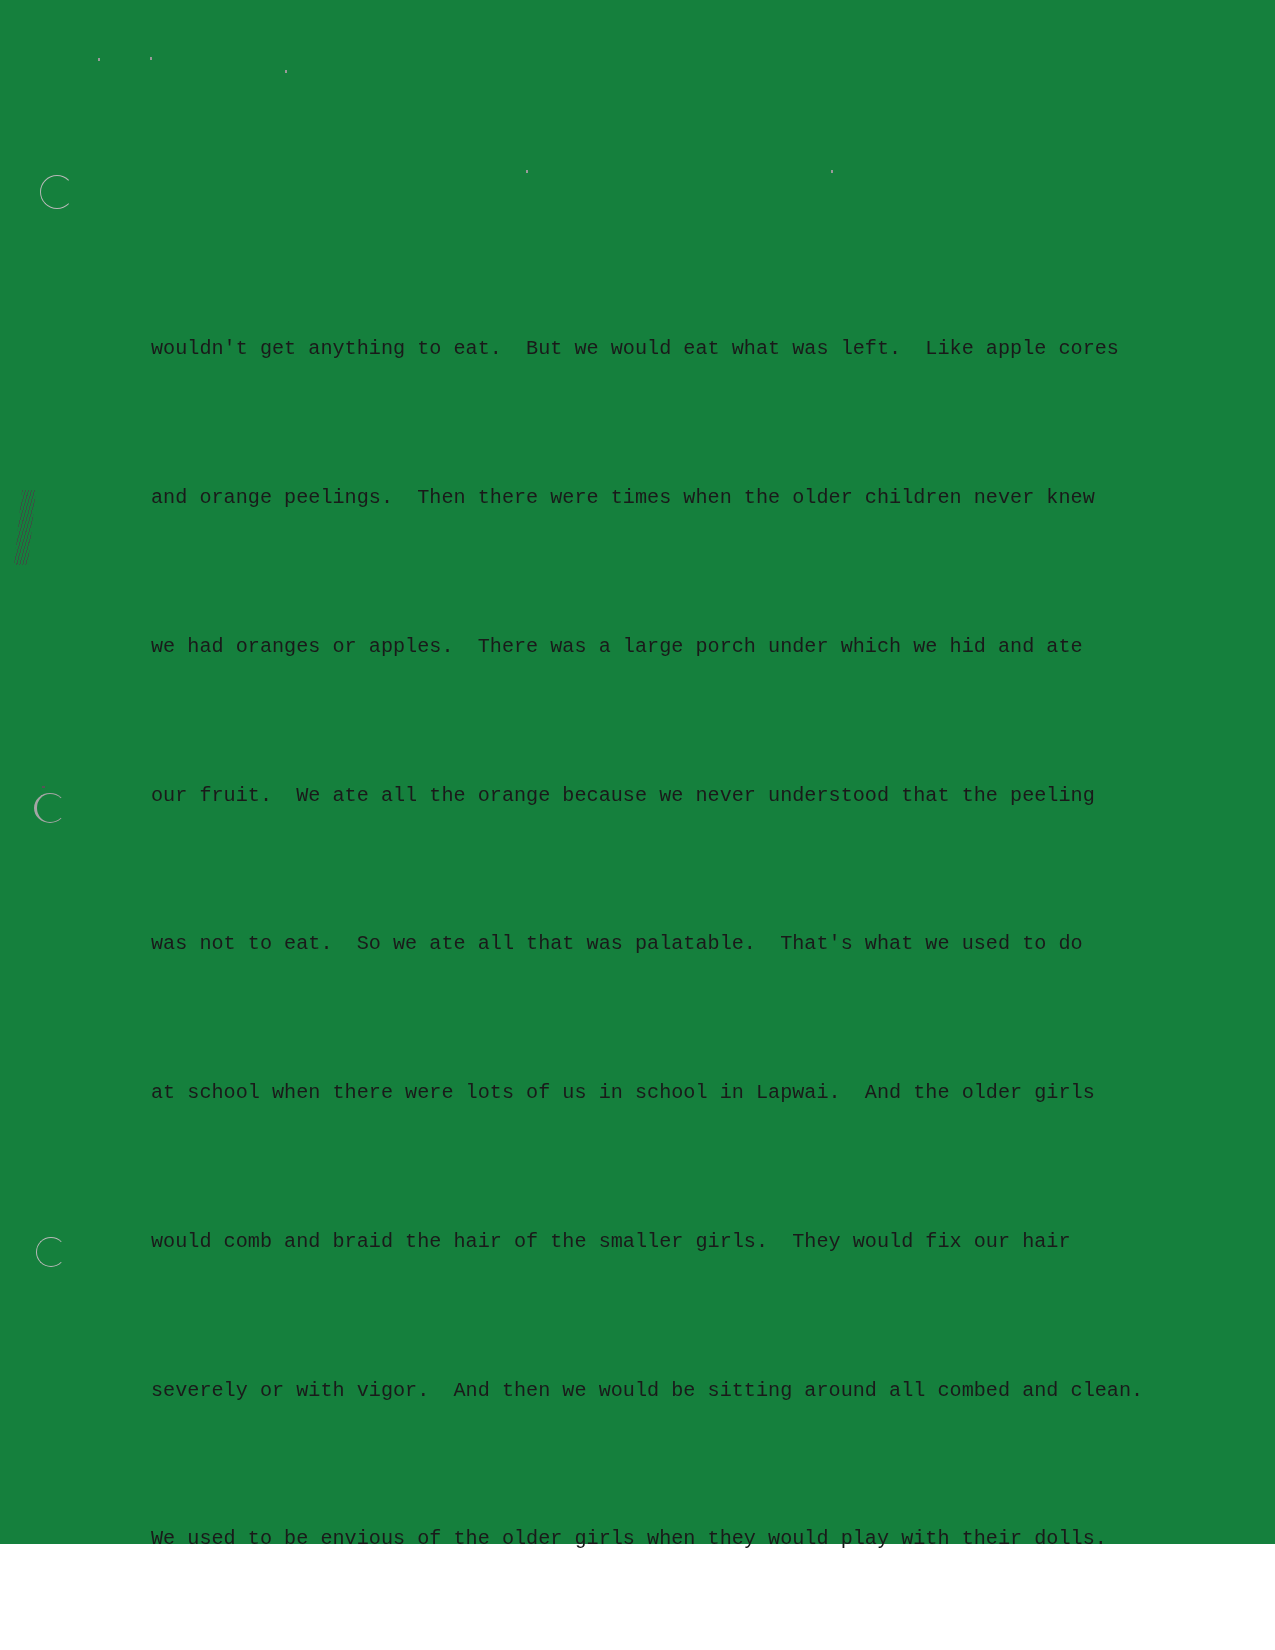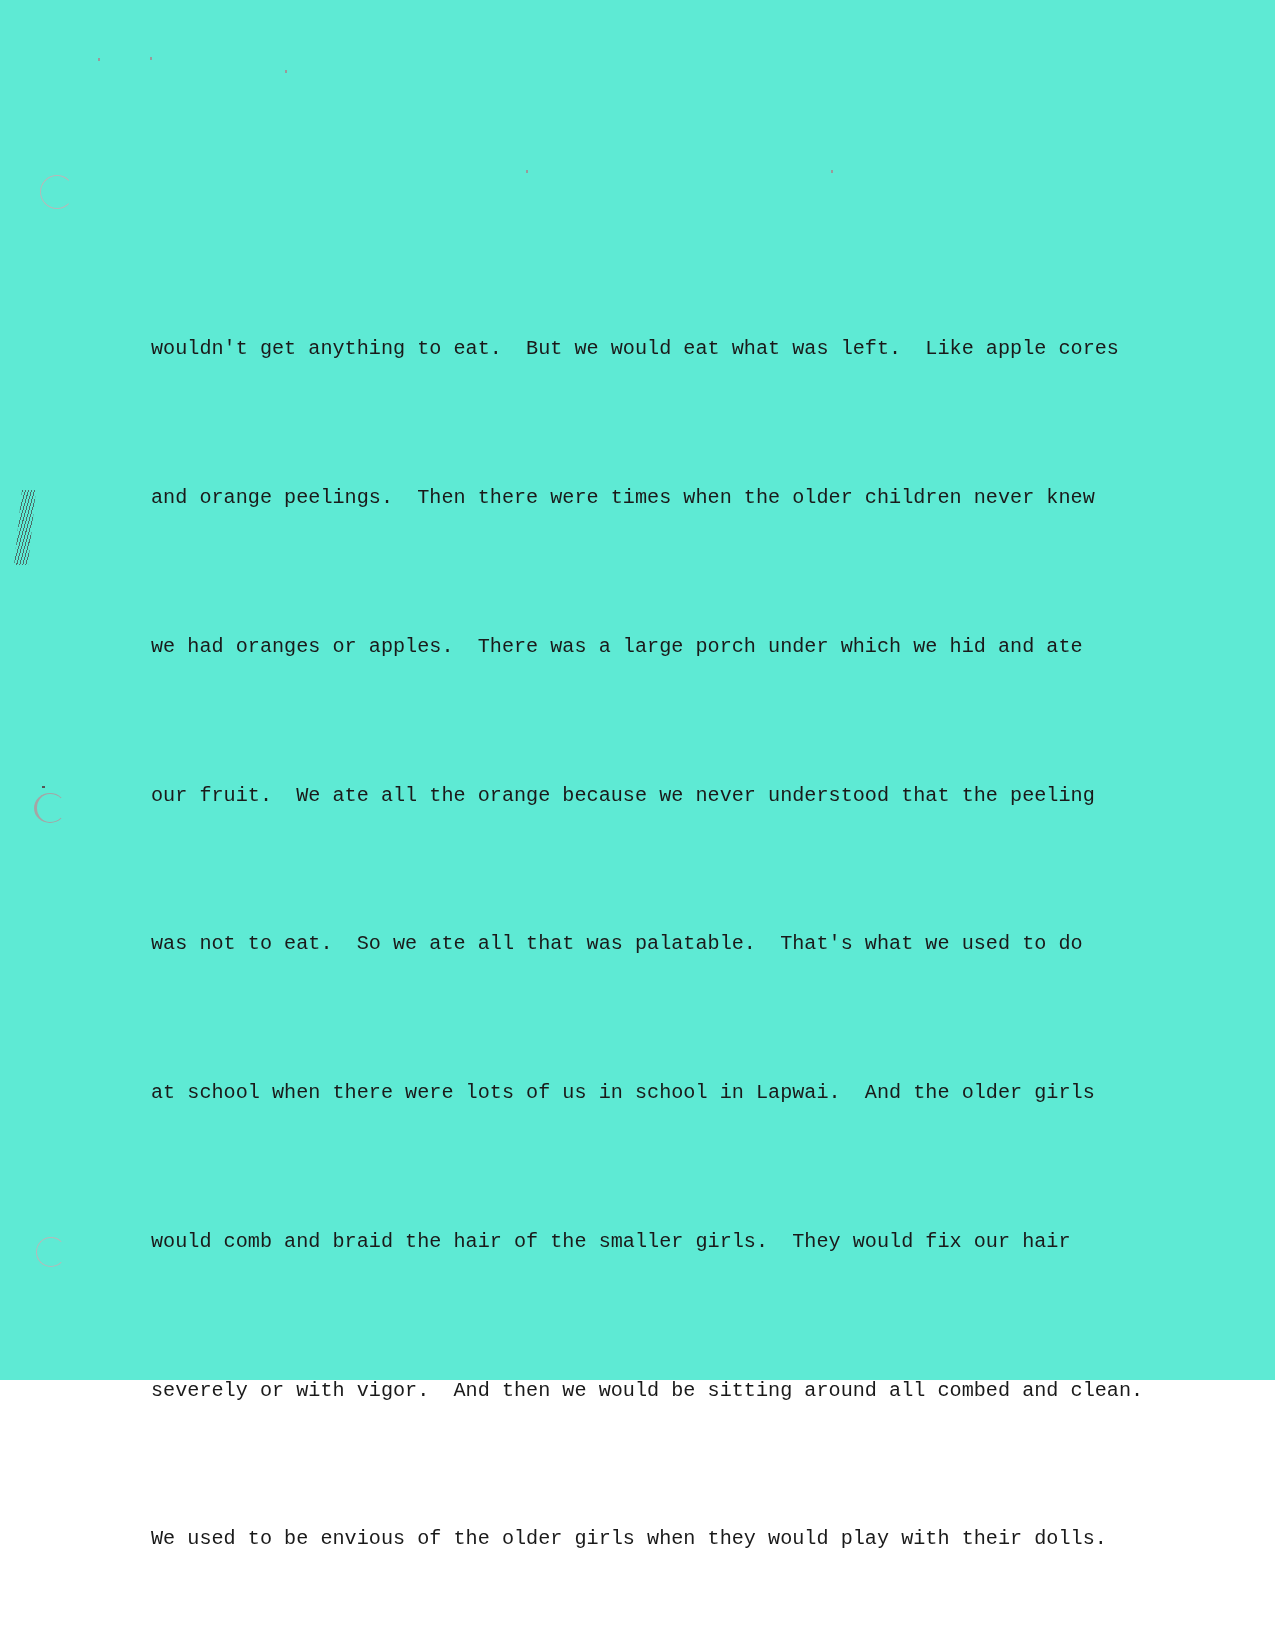--- a/index.html
+++ b/index.html
@@ -11,22 +11,22 @@
     width: 1275px;
     height: 1650px;
     position: relative;
     overflow: hidden;
     background: #ffffff;
   }
   .page {
     position: absolute;
     left: 0; top: 0;
     width: 1275px;
-    height: 1380px;
-    background: #5eead4;
+    height: 1544px;
+    background: #15803d;
   }
   .body-text {
     position: absolute;
     left: 151px;
     top: 225px;
     width: 1100px;
     margin: 0;
     padding: 0;
     font-family: "Liberation Mono", "DejaVu Sans Mono", monospace;
     font-size: 20px;

